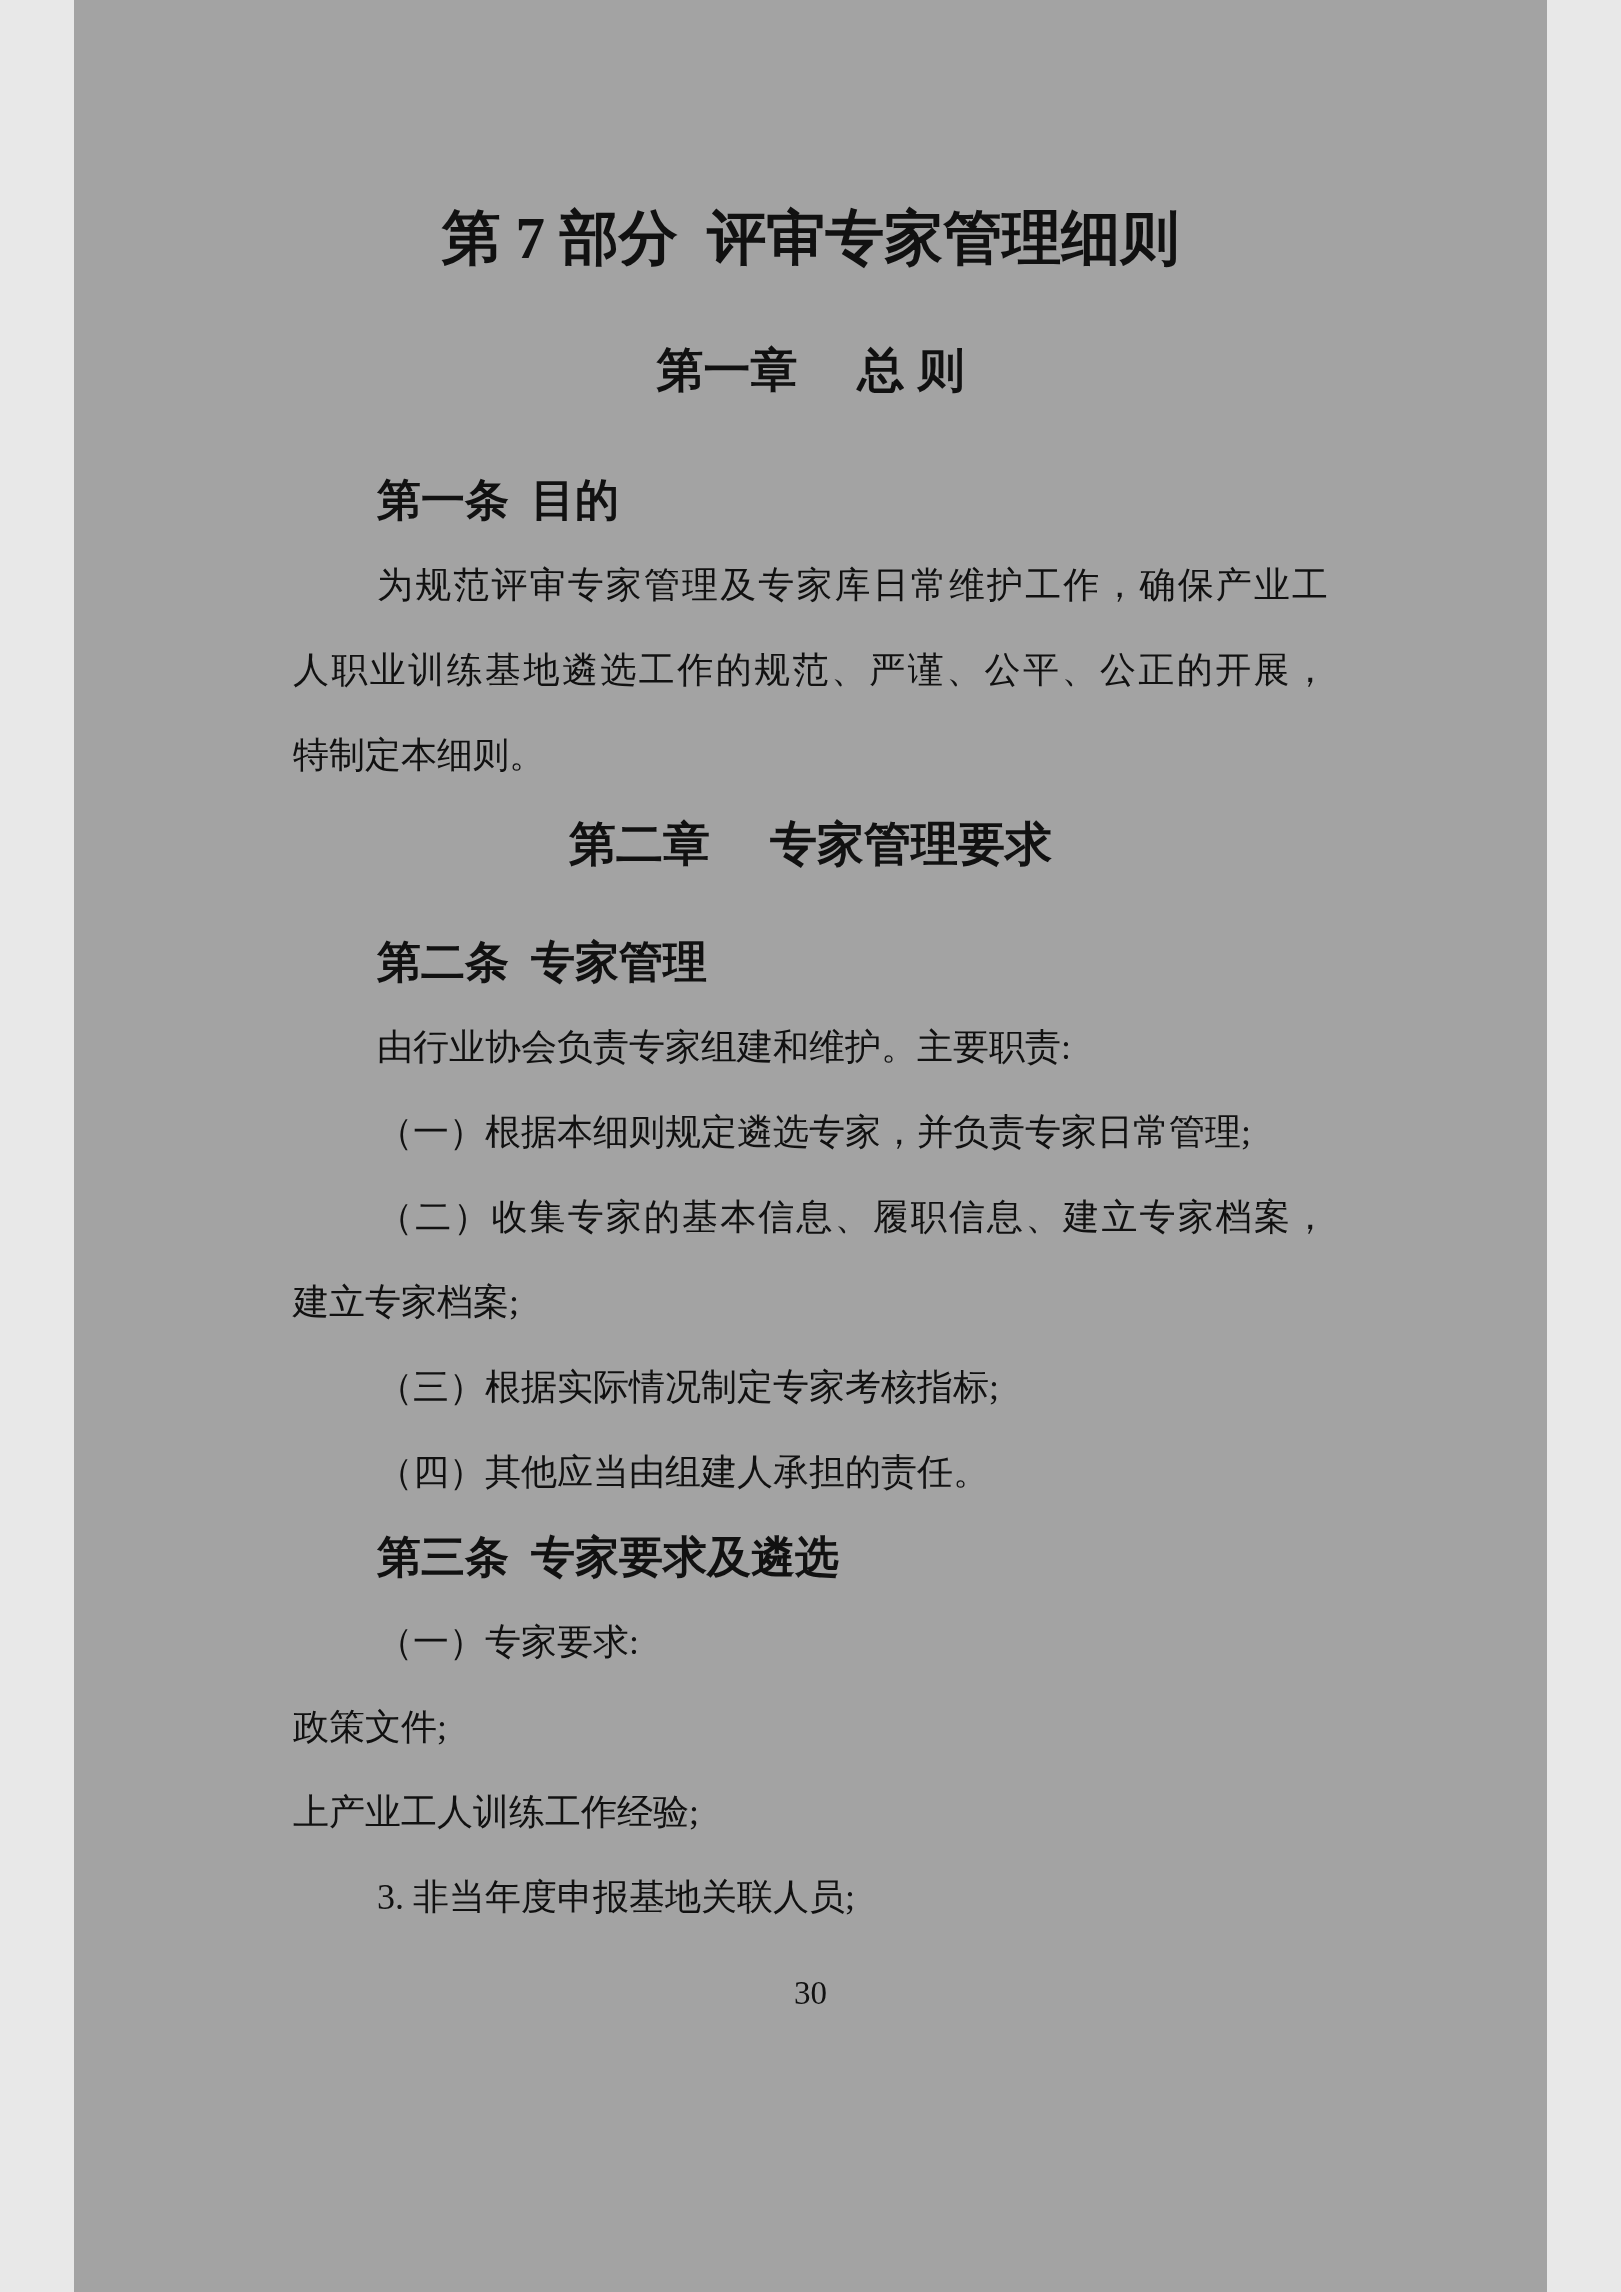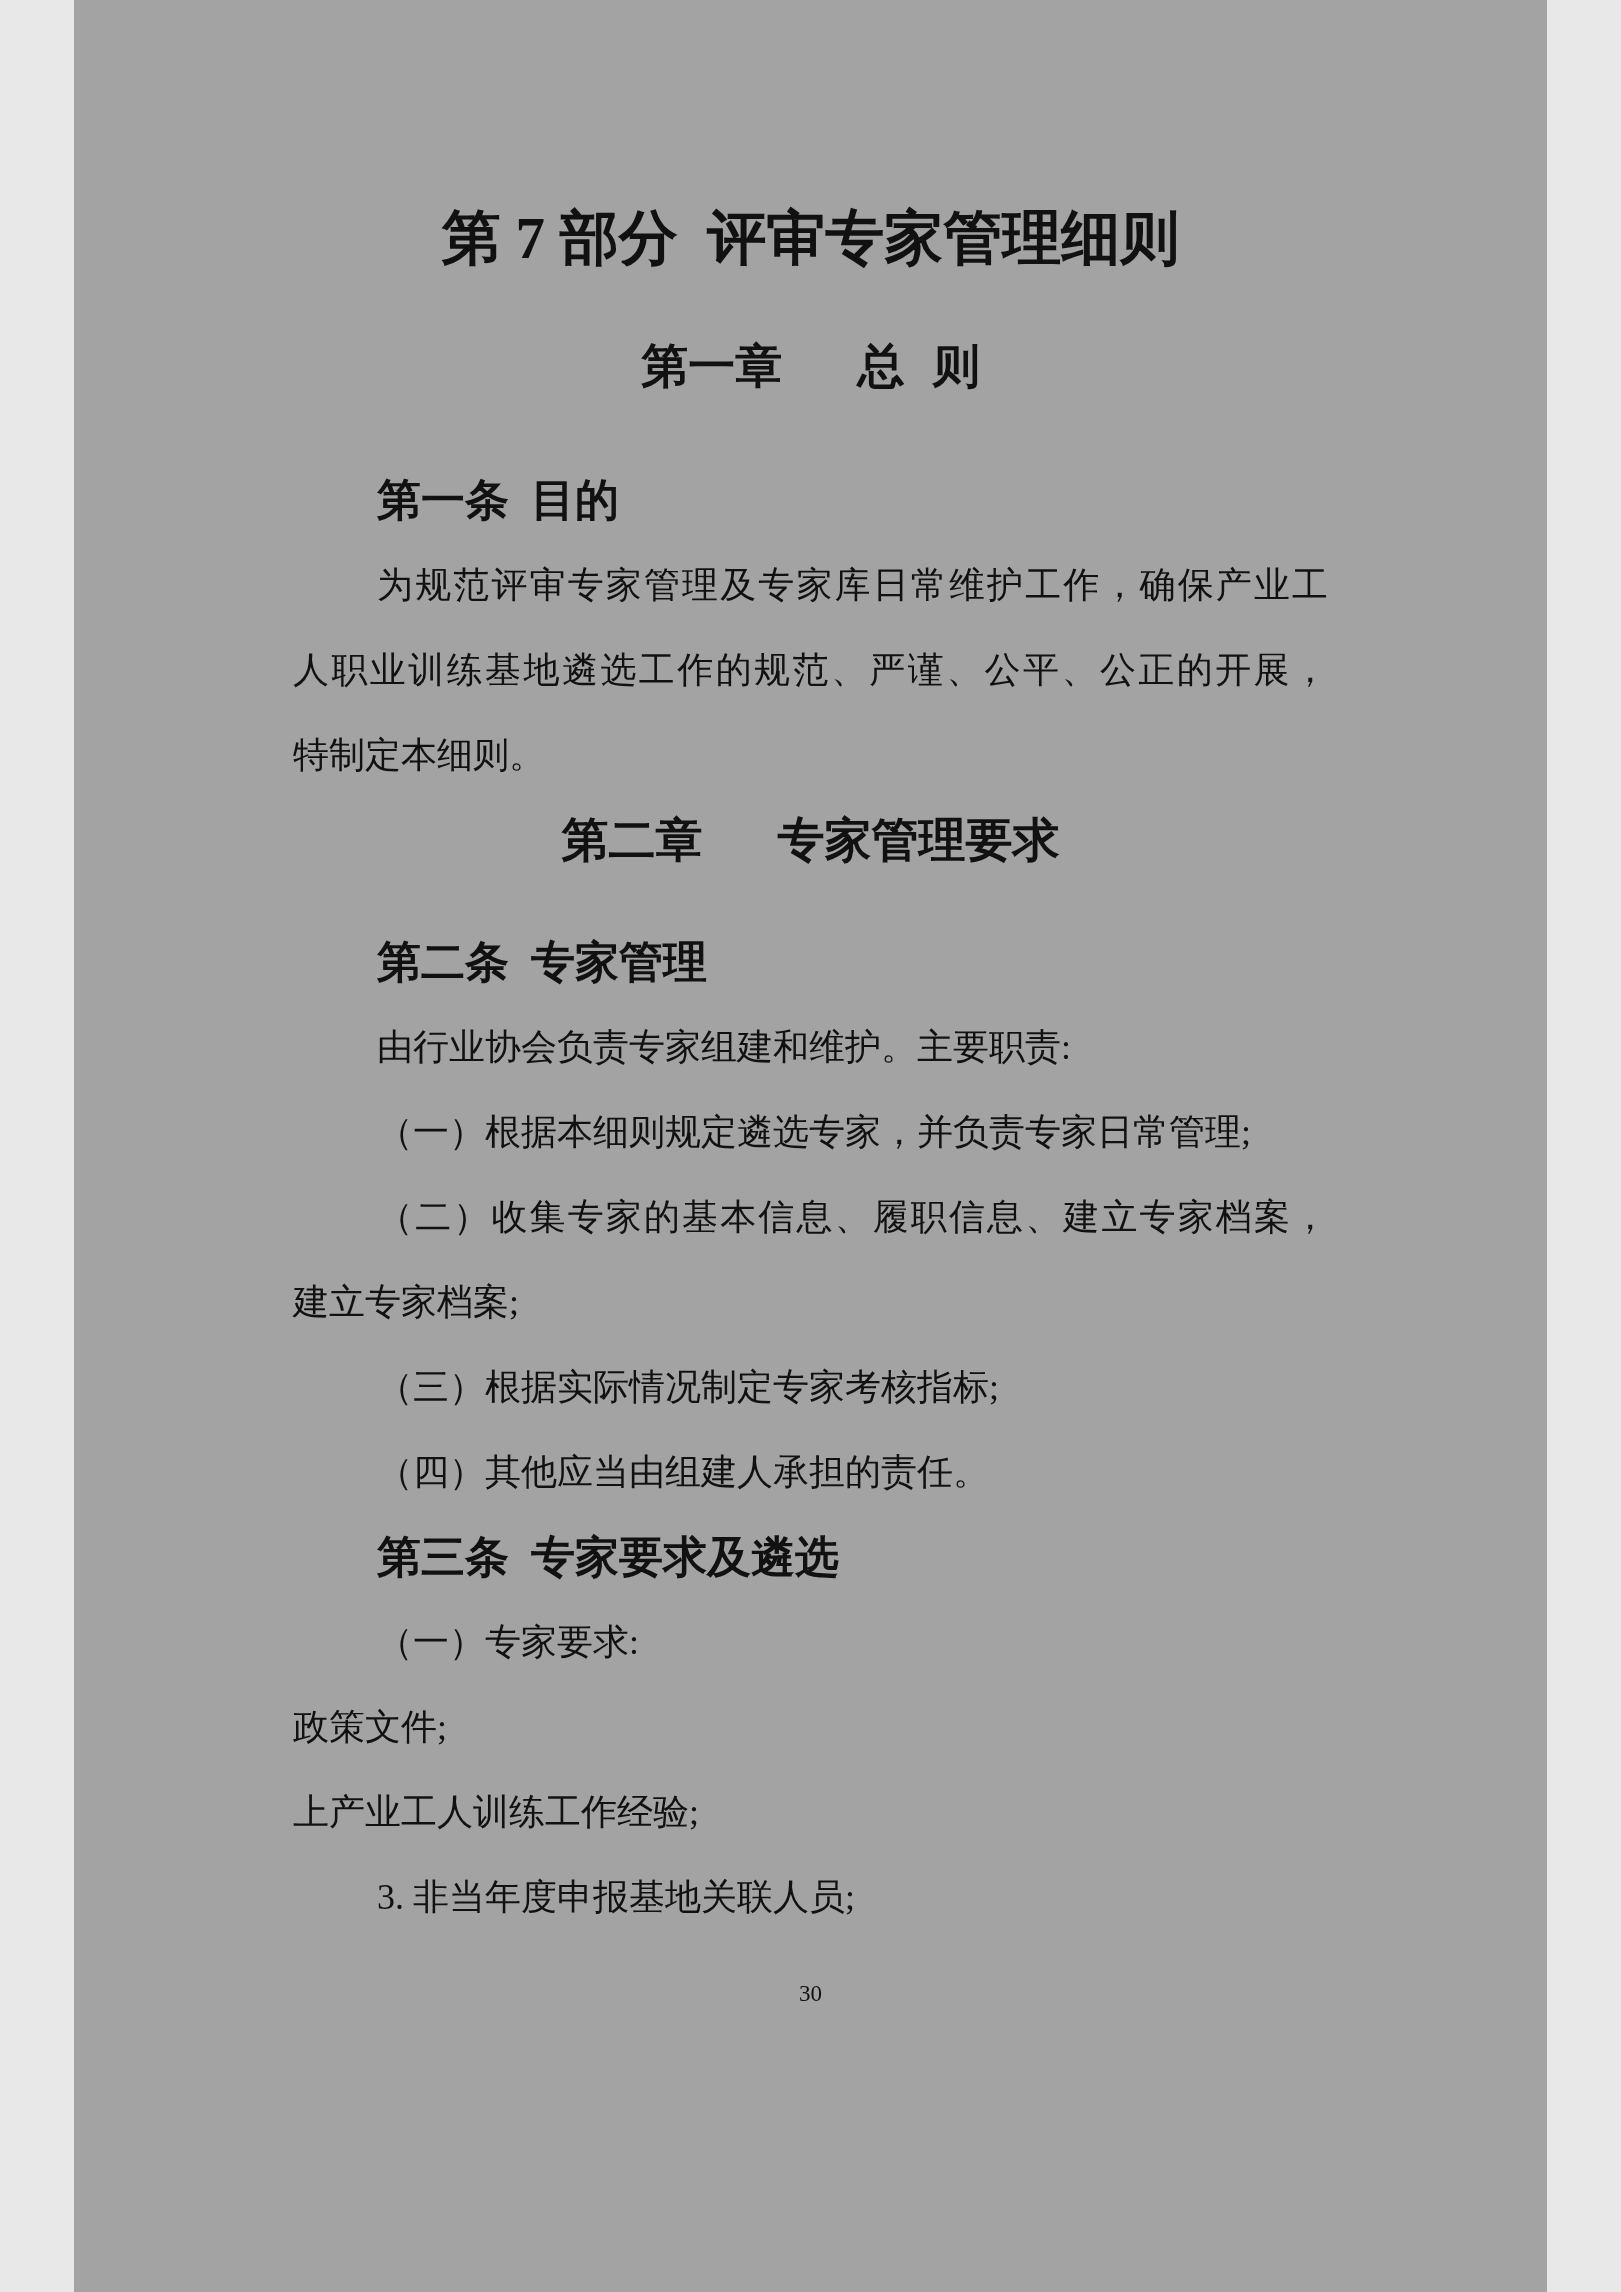--- a/index.html
+++ b/index.html
@@ -46,33 +46,33 @@
     font-size: 44px;
     text-indent: 84px;
     white-space: pre;
   }
   .chapter {
     font-size: 47px;
     line-height: 59px;
     font-weight: bold;
     text-align: center;
     white-space: pre;
-    font-family: Liberation Mono, monospace;
+    font-family: Liberation Sans, sans-serif;
   }
   .ch1 {
     margin-top: 65px;
     margin-bottom: 59px;
   }
   .ch2 {
     margin-top: 15.7px;
     margin-bottom: 47px;
   }
   .page-number {
     margin-top: 37px;
-    font-size: 23px;
+    font-size: 33px;
     line-height: 33px;
     text-align: center;
     font-family: "Liberation Serif", "DejaVu Serif", serif;
   }
 </style>
 </head>
 <body>
 
 <div class="page">
   <div class="content">

